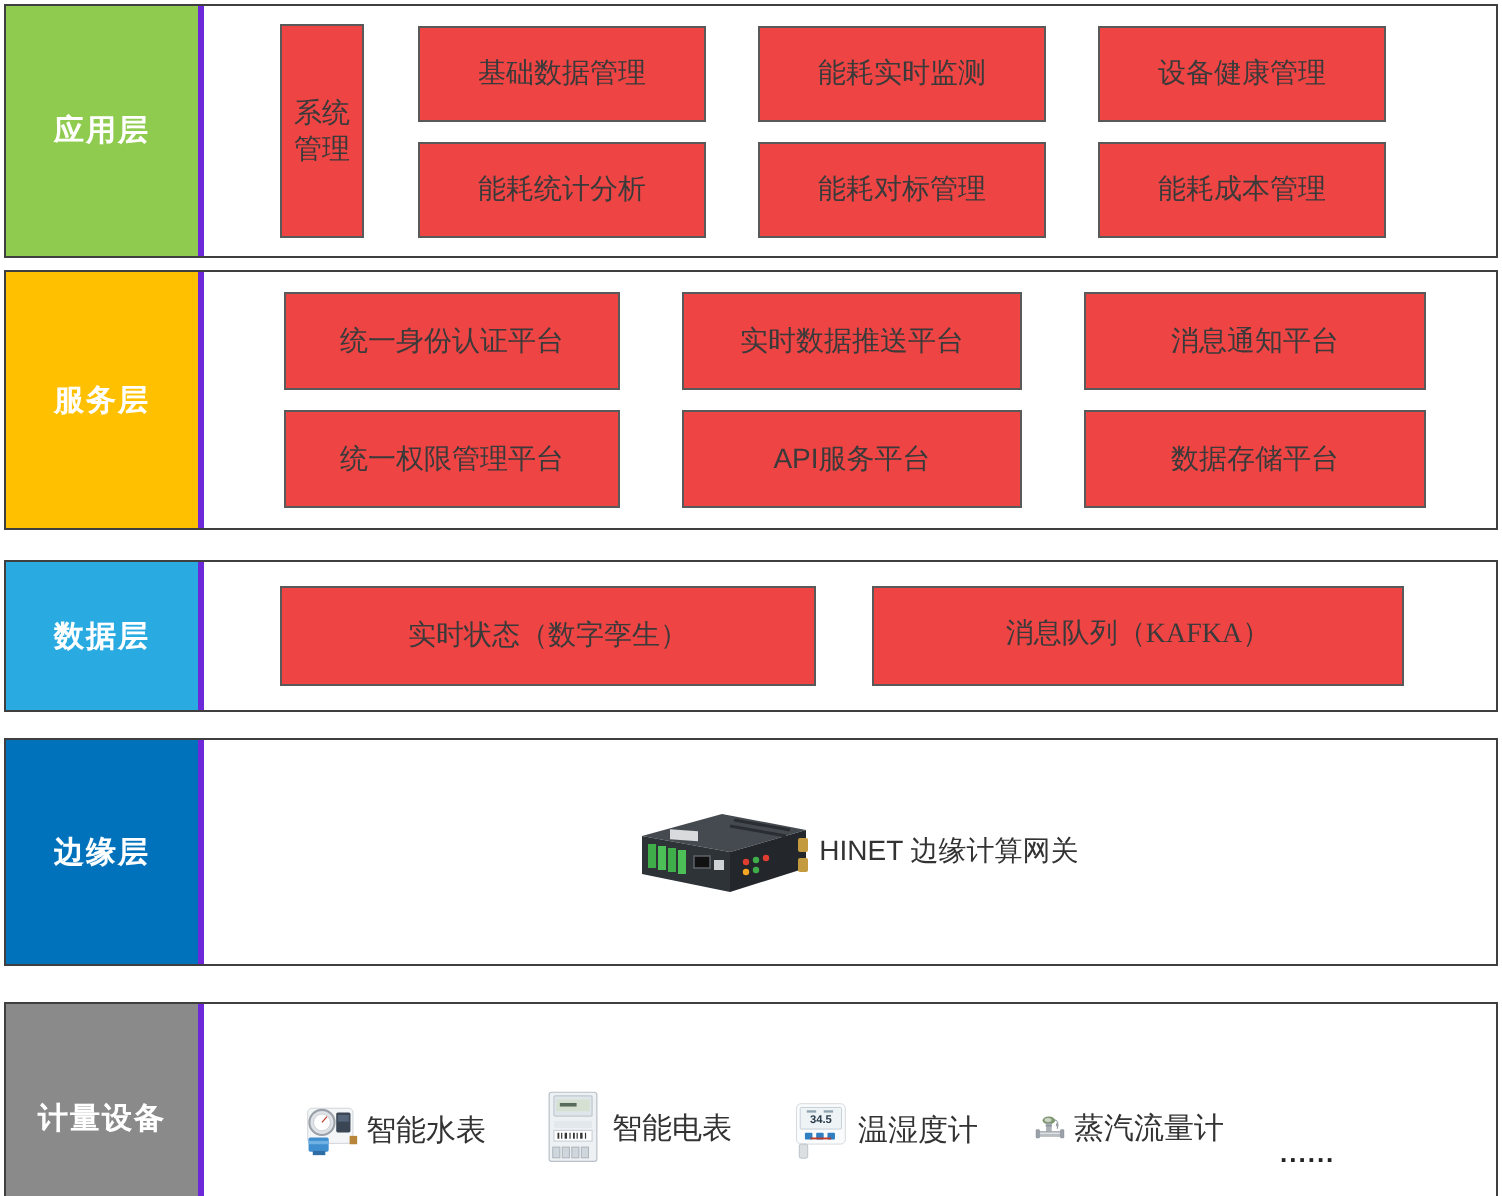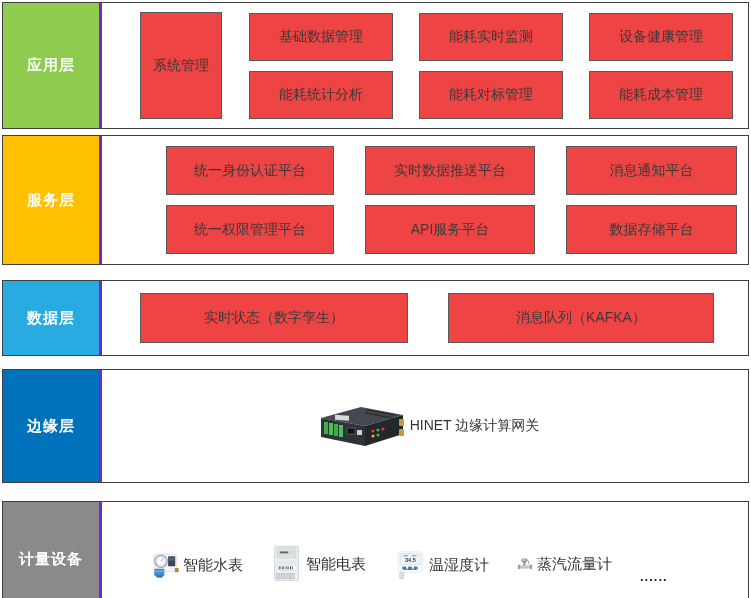--- a/index.html
+++ b/index.html
@@ -33,44 +33,43 @@
 
   .box {
     border:1px solid #595959;
     background:#ef4444;
     display:flex; align-items:center; justify-content:center;
     font-size:14px; color:#3a3a3a; text-align:center; line-height:1.25;
   }
 
   
   .app-content { display:flex; align-items:center; padding-left:38px; }
-  .sys-box { width:82px; height:107px; padding:0 4px; }
+  .sys-box { width:42px; height:107px; padding:0 4px; }
   .app-grid {
     margin-left:27px;
     display:grid;
     grid-template-columns:144px 144px 144px;
     grid-auto-rows:48px;
     column-gap:26px; row-gap:10px;
   }
 
   
   .svc-content {
     display:grid;
     grid-template-columns:168px 170px 171px;
     grid-auto-rows:49px;
     column-gap:31px; row-gap:10px;
     align-content:center;
     padding-left:40px;
-    margin-left:24px;
-  }
-
-  
-  .data-content { display:flex; align-items:center; padding-left:38px; gap:40px; }
+  }
+
+  
+  .data-content { display:flex; align-items:center; padding-left:38px; gap:28px; }
   .data-box-a { width:268px; height:50px; }
-  .data-box-b { width:266px; height:50px; }
+  .data-box-b { width:266px; height:50px;font-family:Liberation Serif, serif; }
 
   
   .edge-content { display:flex; flex-direction:row; align-items:center; justify-content:center; gap:3px; }
   .edge-caption { font-size:14px; color:#333; }
 
   
   .meter-content { display:flex; align-items:flex-end; padding:0 0 20px 46px; gap:28px; }
   .device-figure { width:95px; display:flex; flex-direction:row; align-items:center; gap:4px; }
   .device-label { font-size:15px; color:#333; white-space:nowrap; }
   .more-dots { font-size:13px; letter-spacing:1px; color:#222; margin-bottom:12px; font-weight:bold; }

